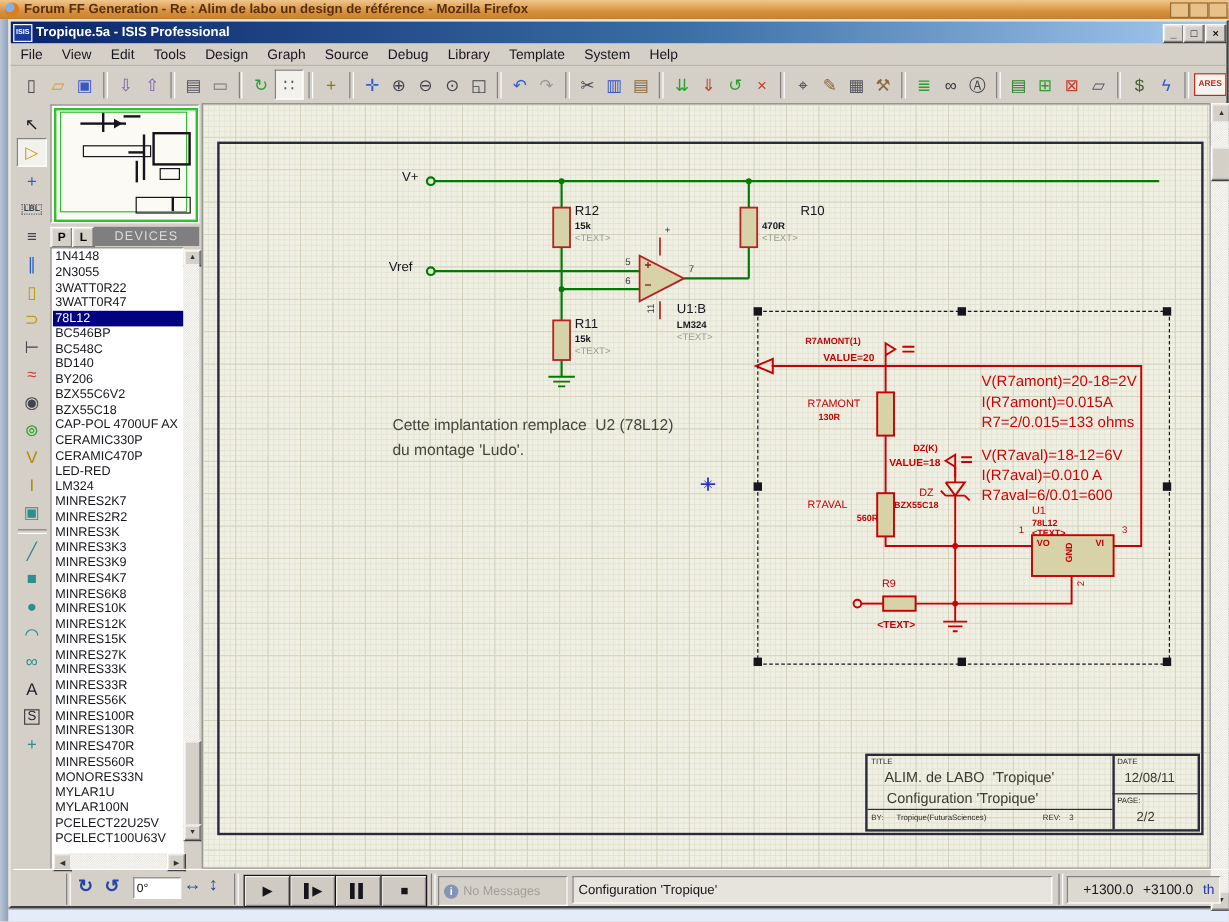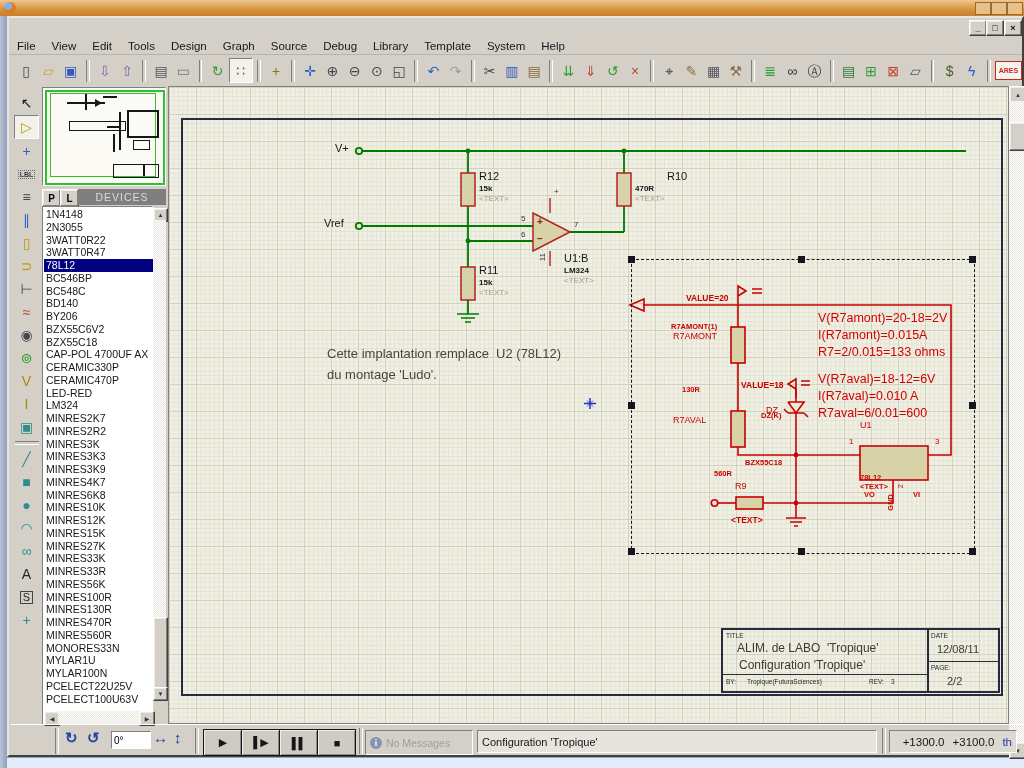--- a/index.html
+++ b/index.html
@@ -87,21 +87,21 @@
   #sheet-border{left:12px;top:31px;width:818px;height:574px;border:2px solid #2A2A3E;}
   #circuit-svg{left:0;top:0;}
   .slabel{position:absolute;white-space:pre;line-height:1.05;}
   .ref{font-size:11px;color:#16161C;}
   .val{font-size:8px;font-weight:bold;color:#16161C;}
   .gtext{font-size:8px;color:#9C9C8C;}
   .pin{font-size:8px;color:#33333B;}
   .opsign{font-size:10px;font-weight:bold;color:#8B1A1A;}
   .rref{font-size:9px;font-weight:normal;color:#C80000;}
   .rsmall{font-size:8.5px;font-weight:bold;color:#C80000;}
-  .rtiny{font-size:7.5px;font-weight:bold;color:#C80000;margin-top:42px;}
+  .rtiny{font-size:7.5px;font-weight:bold;color:#C80000;}
   .rpin{font-size:8px;color:#C80000;}
   .rcalc{font-size:12.5px;color:#D40000;}
   .note{font-size:13px;color:#45453B;}
   .rot{writing-mode:vertical-rl;transform:rotate(180deg);}
   #sel-rect{left:462px;top:172px;width:342px;height:293px;border:1px dashed #15151B;}
   .handle{position:absolute;width:7px;height:7px;background:#15151B;}
   
   #tblock{left:552px;top:541px;width:279px;height:65px;border:2px solid #2A2A3E;box-sizing:border-box;background:transparent;}
   #tb-vdiv{left:204px;top:0;width:0;height:61px;border-left:2px solid #2A2A3E;}
   #tb-hleft{left:0;top:44px;width:204px;height:0;border-top:1px solid #2A2A3E;}
@@ -127,29 +127,34 @@
   #coord-panel{position:absolute;left:878px;top:5px;width:128px;height:23px;background:#DCD9D1;
       display:flex;align-items:center;justify-content:flex-end;padding-right:4px;box-sizing:border-box;
       font-size:11.5px;color:#16161C;gap:8px;}
   #coord-unit{color:#2233BB;}
 </style>
 </head>
 <body>
 
 <div class="abs" id="ffx-titlebar">
   <div class="abs" id="ffx-icon"></div>
+  <div class="abs" id="ffx-title">Forum FF Generation - Re : Alim de labo un design de référence - Mozilla Firefox</div>
   <div class="abs ffx-btn" style="left:975px"></div>
   <div class="abs ffx-btn" style="left:991px"></div>
   <div class="abs ffx-btn" style="left:1007px"></div>
 </div>
 <div class="abs" id="ffx-left"></div>
 <div class="abs" id="ffx-bottom"></div>
 
 <div class="abs" id="isis">
 
+  <div class="abs" id="titlebar">
+    <div id="app-icon">ISIS</div>
+    <div id="win-title">Tropique.5a - ISIS Professional</div>
+  </div>
   <div class="abs raised win-btn" id="btn-min">_</div>
   <div class="abs raised win-btn" id="btn-max">□</div>
   <div class="abs raised win-btn" id="btn-close">×</div>
 
   <div class="abs" id="menubar">
       <span class="menu-item">File</span>
       <span class="menu-item">View</span>
       <span class="menu-item">Edit</span>
       <span class="menu-item">Tools</span>
       <span class="menu-item">Design</span>

